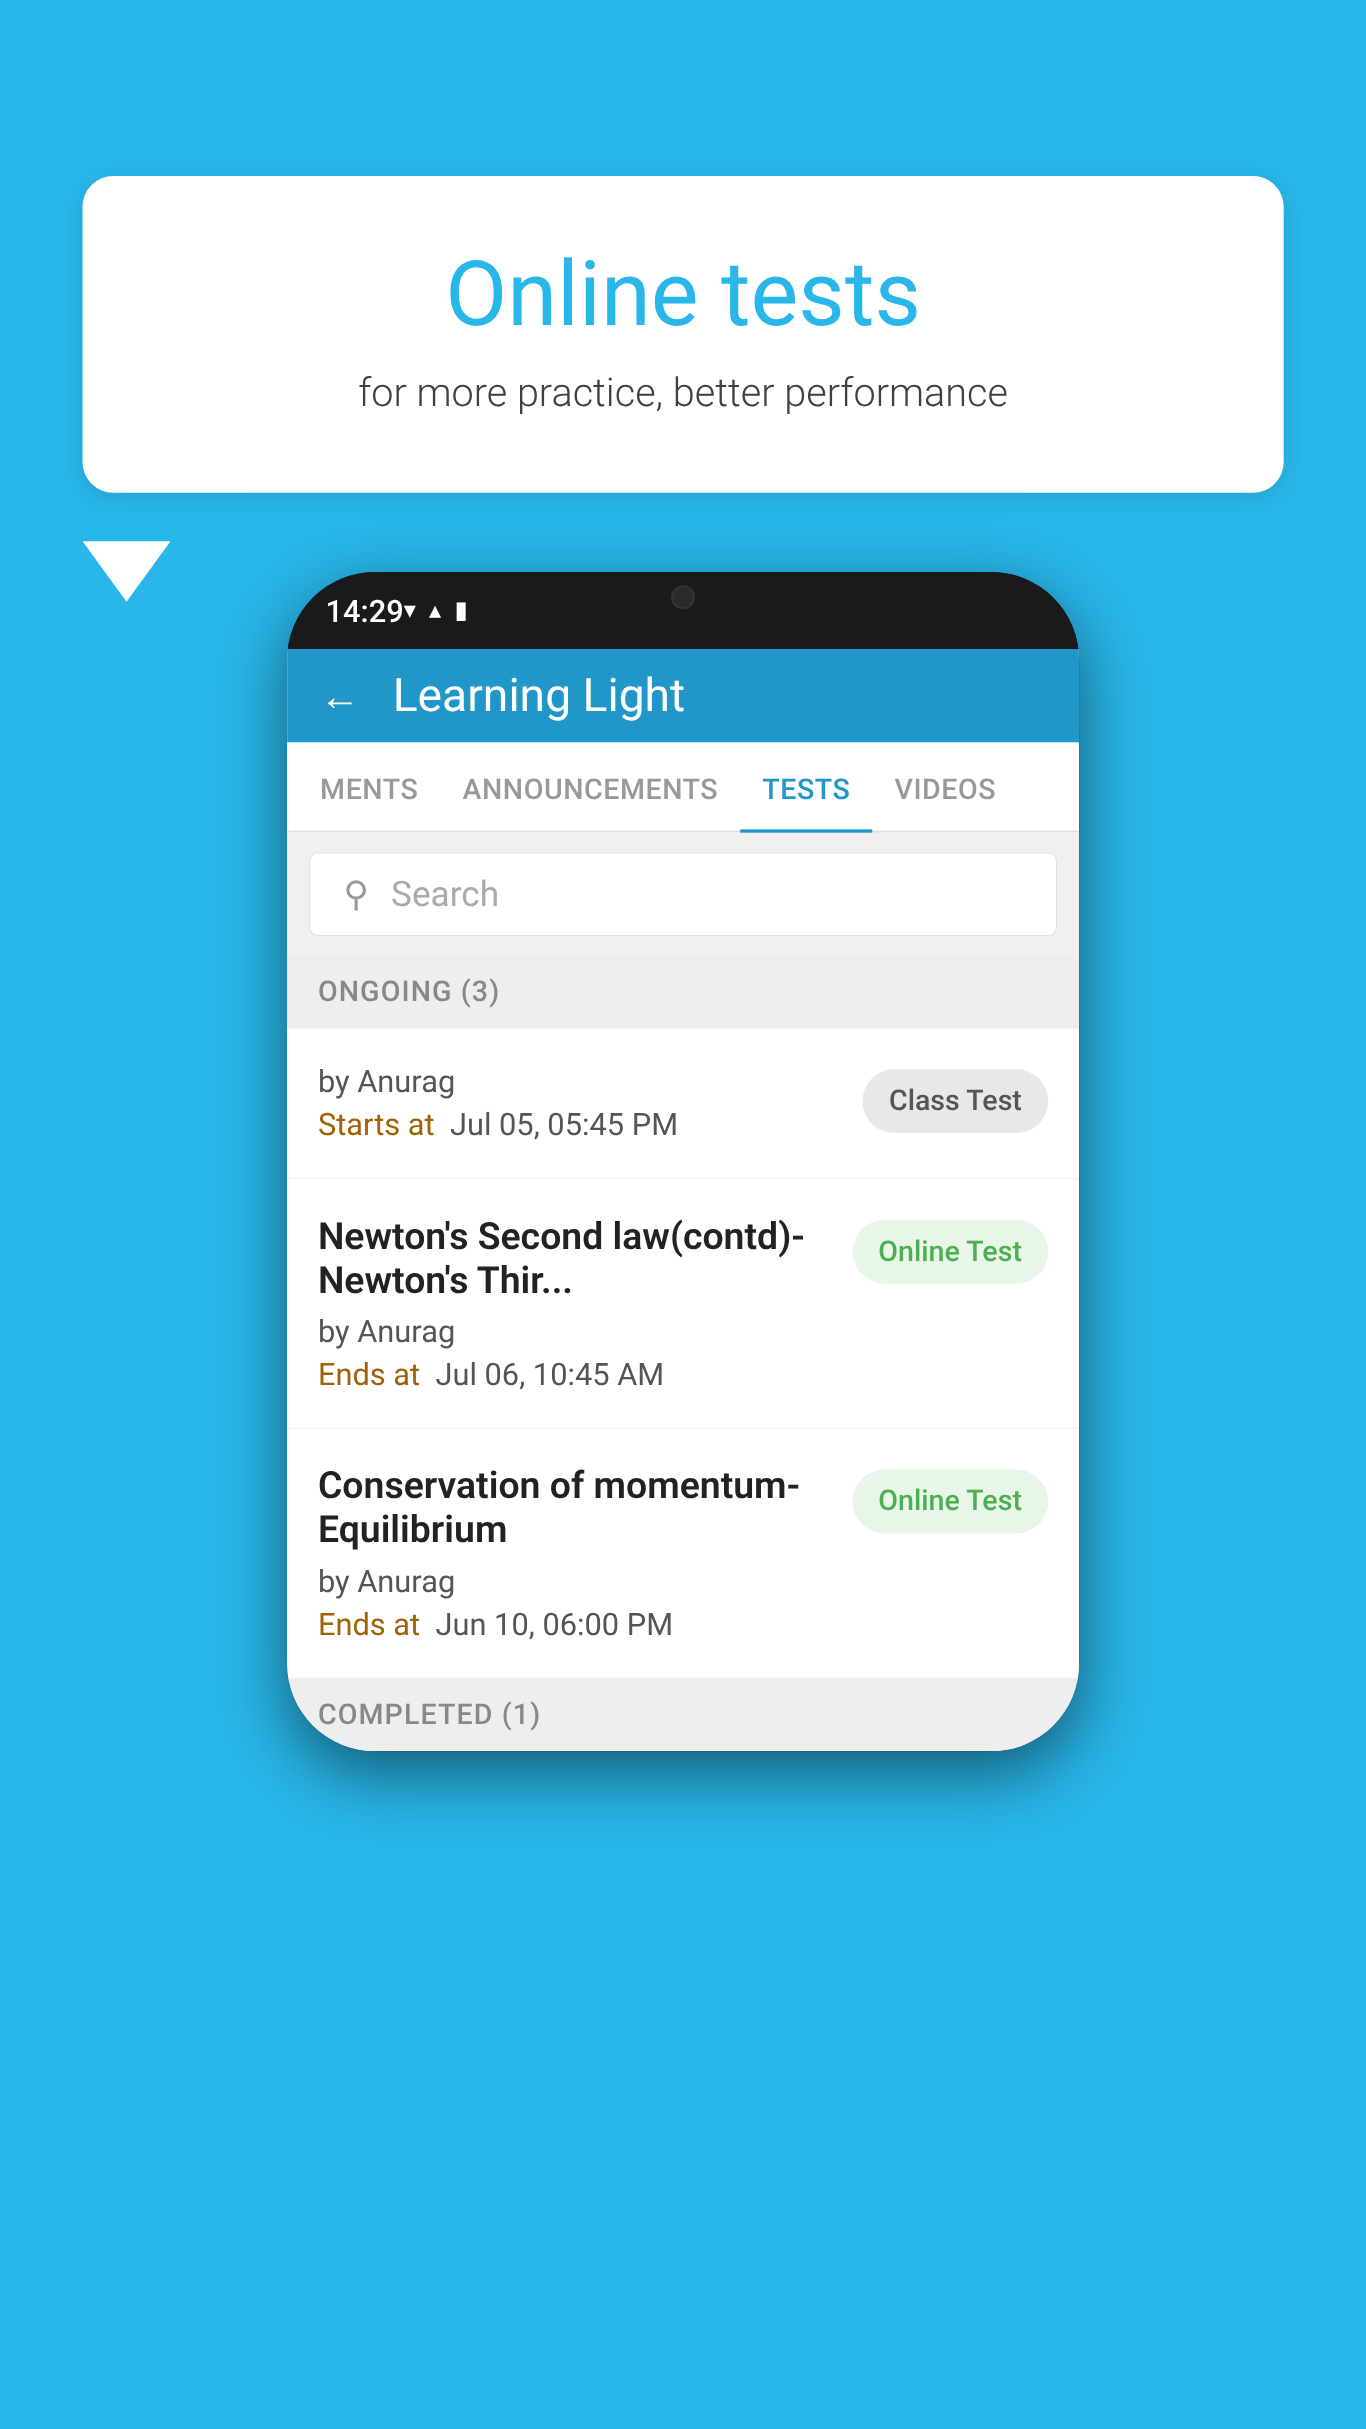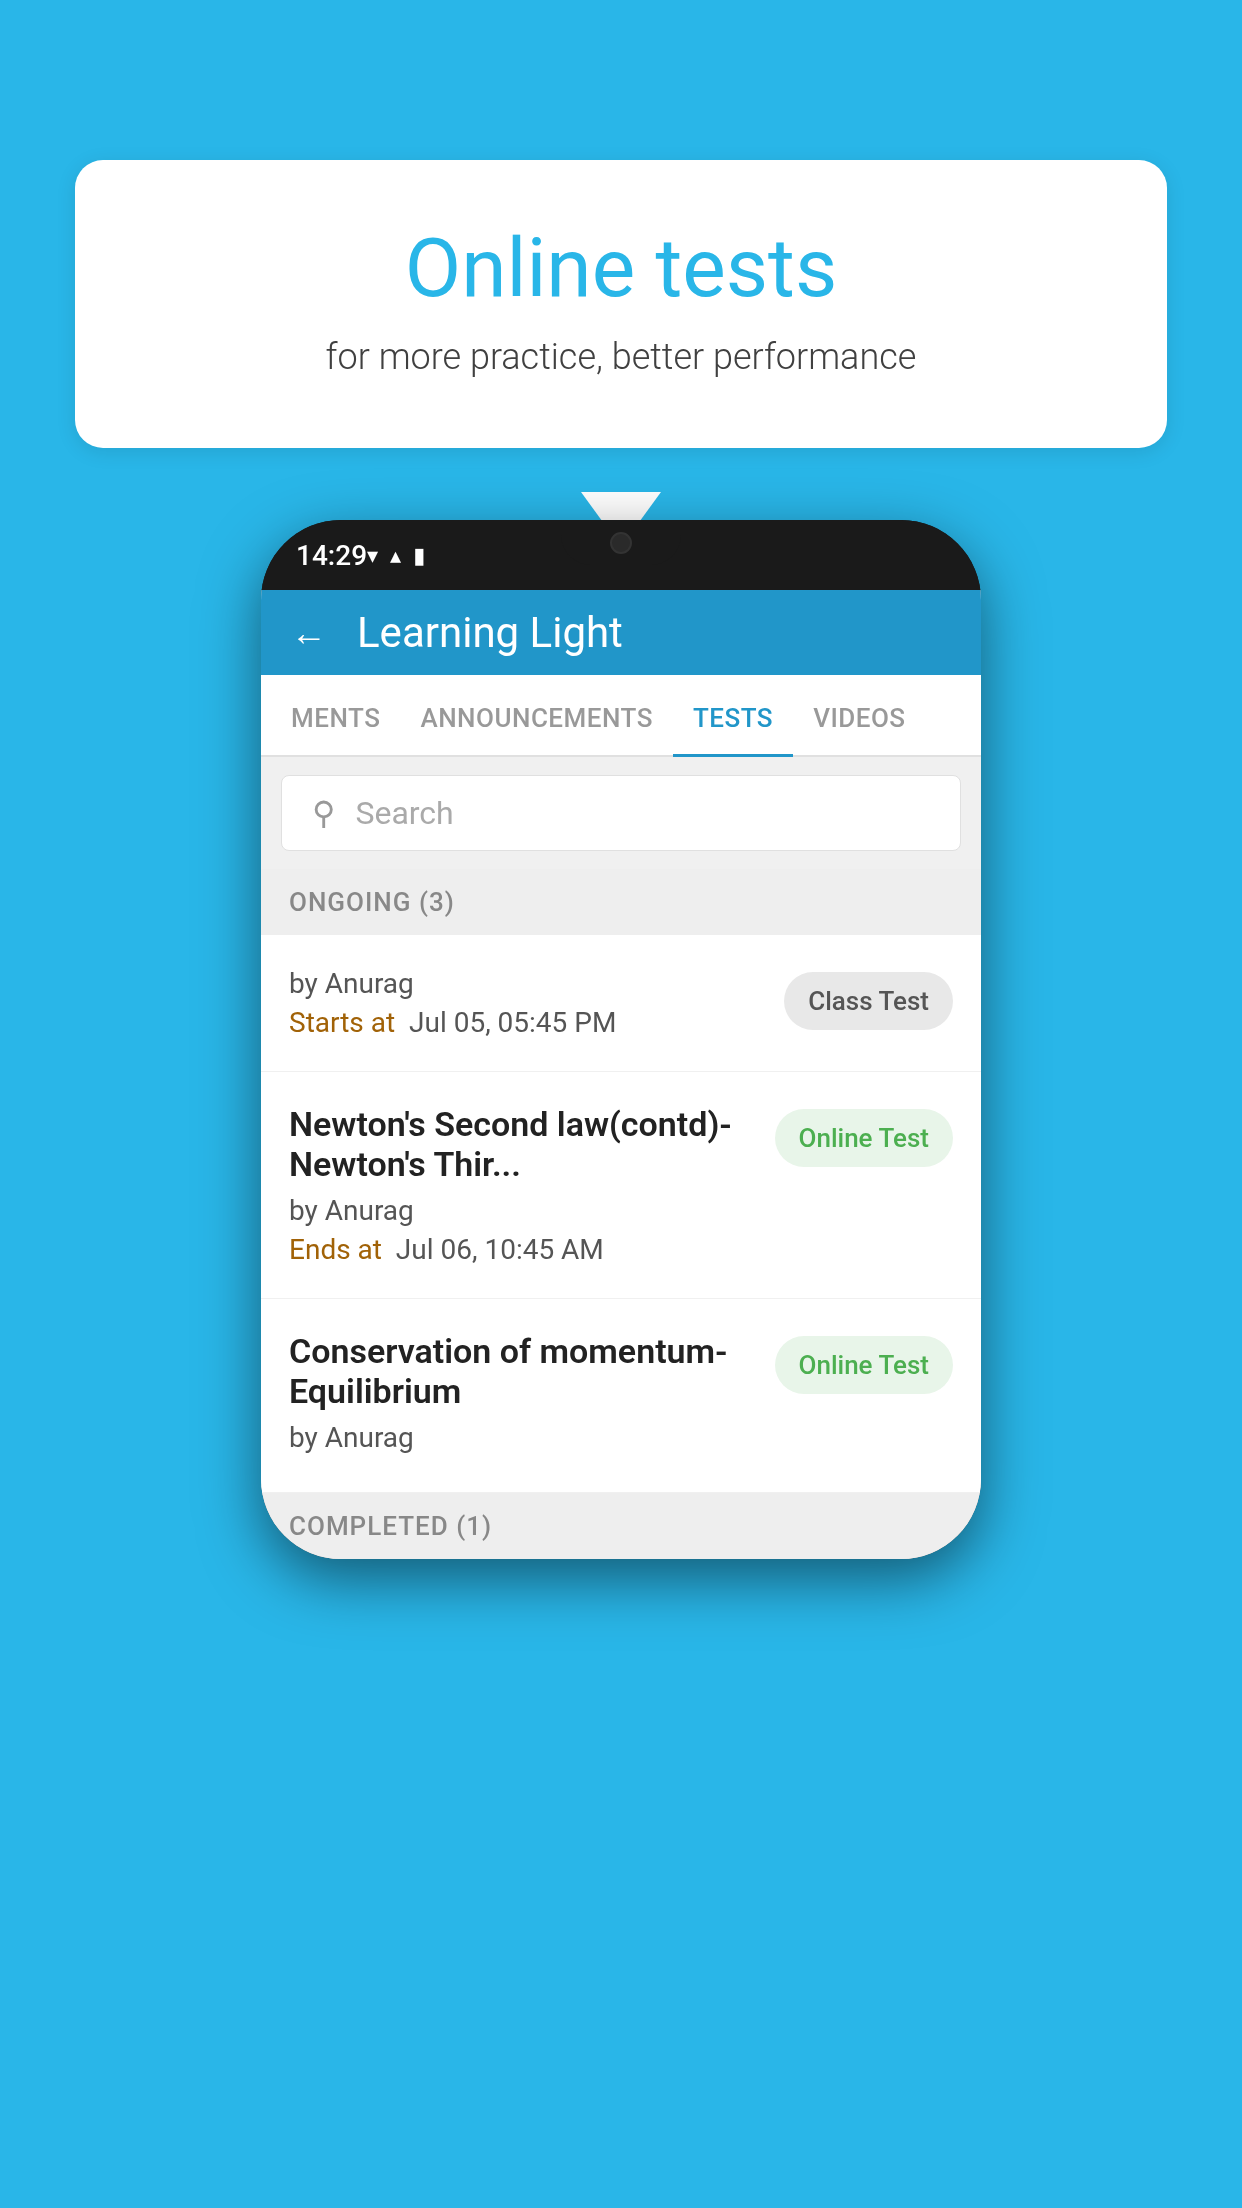--- a/index.html
+++ b/index.html
@@ -15,21 +15,21 @@
     }
 
     
     .speech-bubble-container {
       position: absolute;
       top: 160px;
       left: 75px;
       right: 75px;
       display: flex;
       flex-direction: column;
-      align-items: center;
+      align-items: flex-start;
       gap: 46px;
     }
 
     .speech-bubble {
       background: white;
       border-radius: 28px;
       padding: 60px 80px 70px 80px;
       text-align: center;
       width: 100%;
       box-shadow: 0 4px 20px rgba(0,0,0,0.1);
@@ -373,20 +373,24 @@
               &nbsp;<span>Jul 06, 10:45 AM</span>
             </div>
           </div>
           <div class="badge badge-online">Online Test</div>
         </div>
 
         <div class="test-item">
           <div class="test-info">
             <div class="test-name">Conservation of momentum-Equilibrium</div>
             <div class="test-author">by Anurag</div>
+            <div class="test-time">
+              <span class="time-label">Ends at</span>
+              &nbsp;<span>Jun 10, 06:00 PM</span>
+            </div>
           </div>
           <div class="badge badge-online">Online Test</div>
         </div>
 
       </div>
 
       <div class="completed-section">
         <span class="section-label">COMPLETED (1)</span>
       </div>
 

